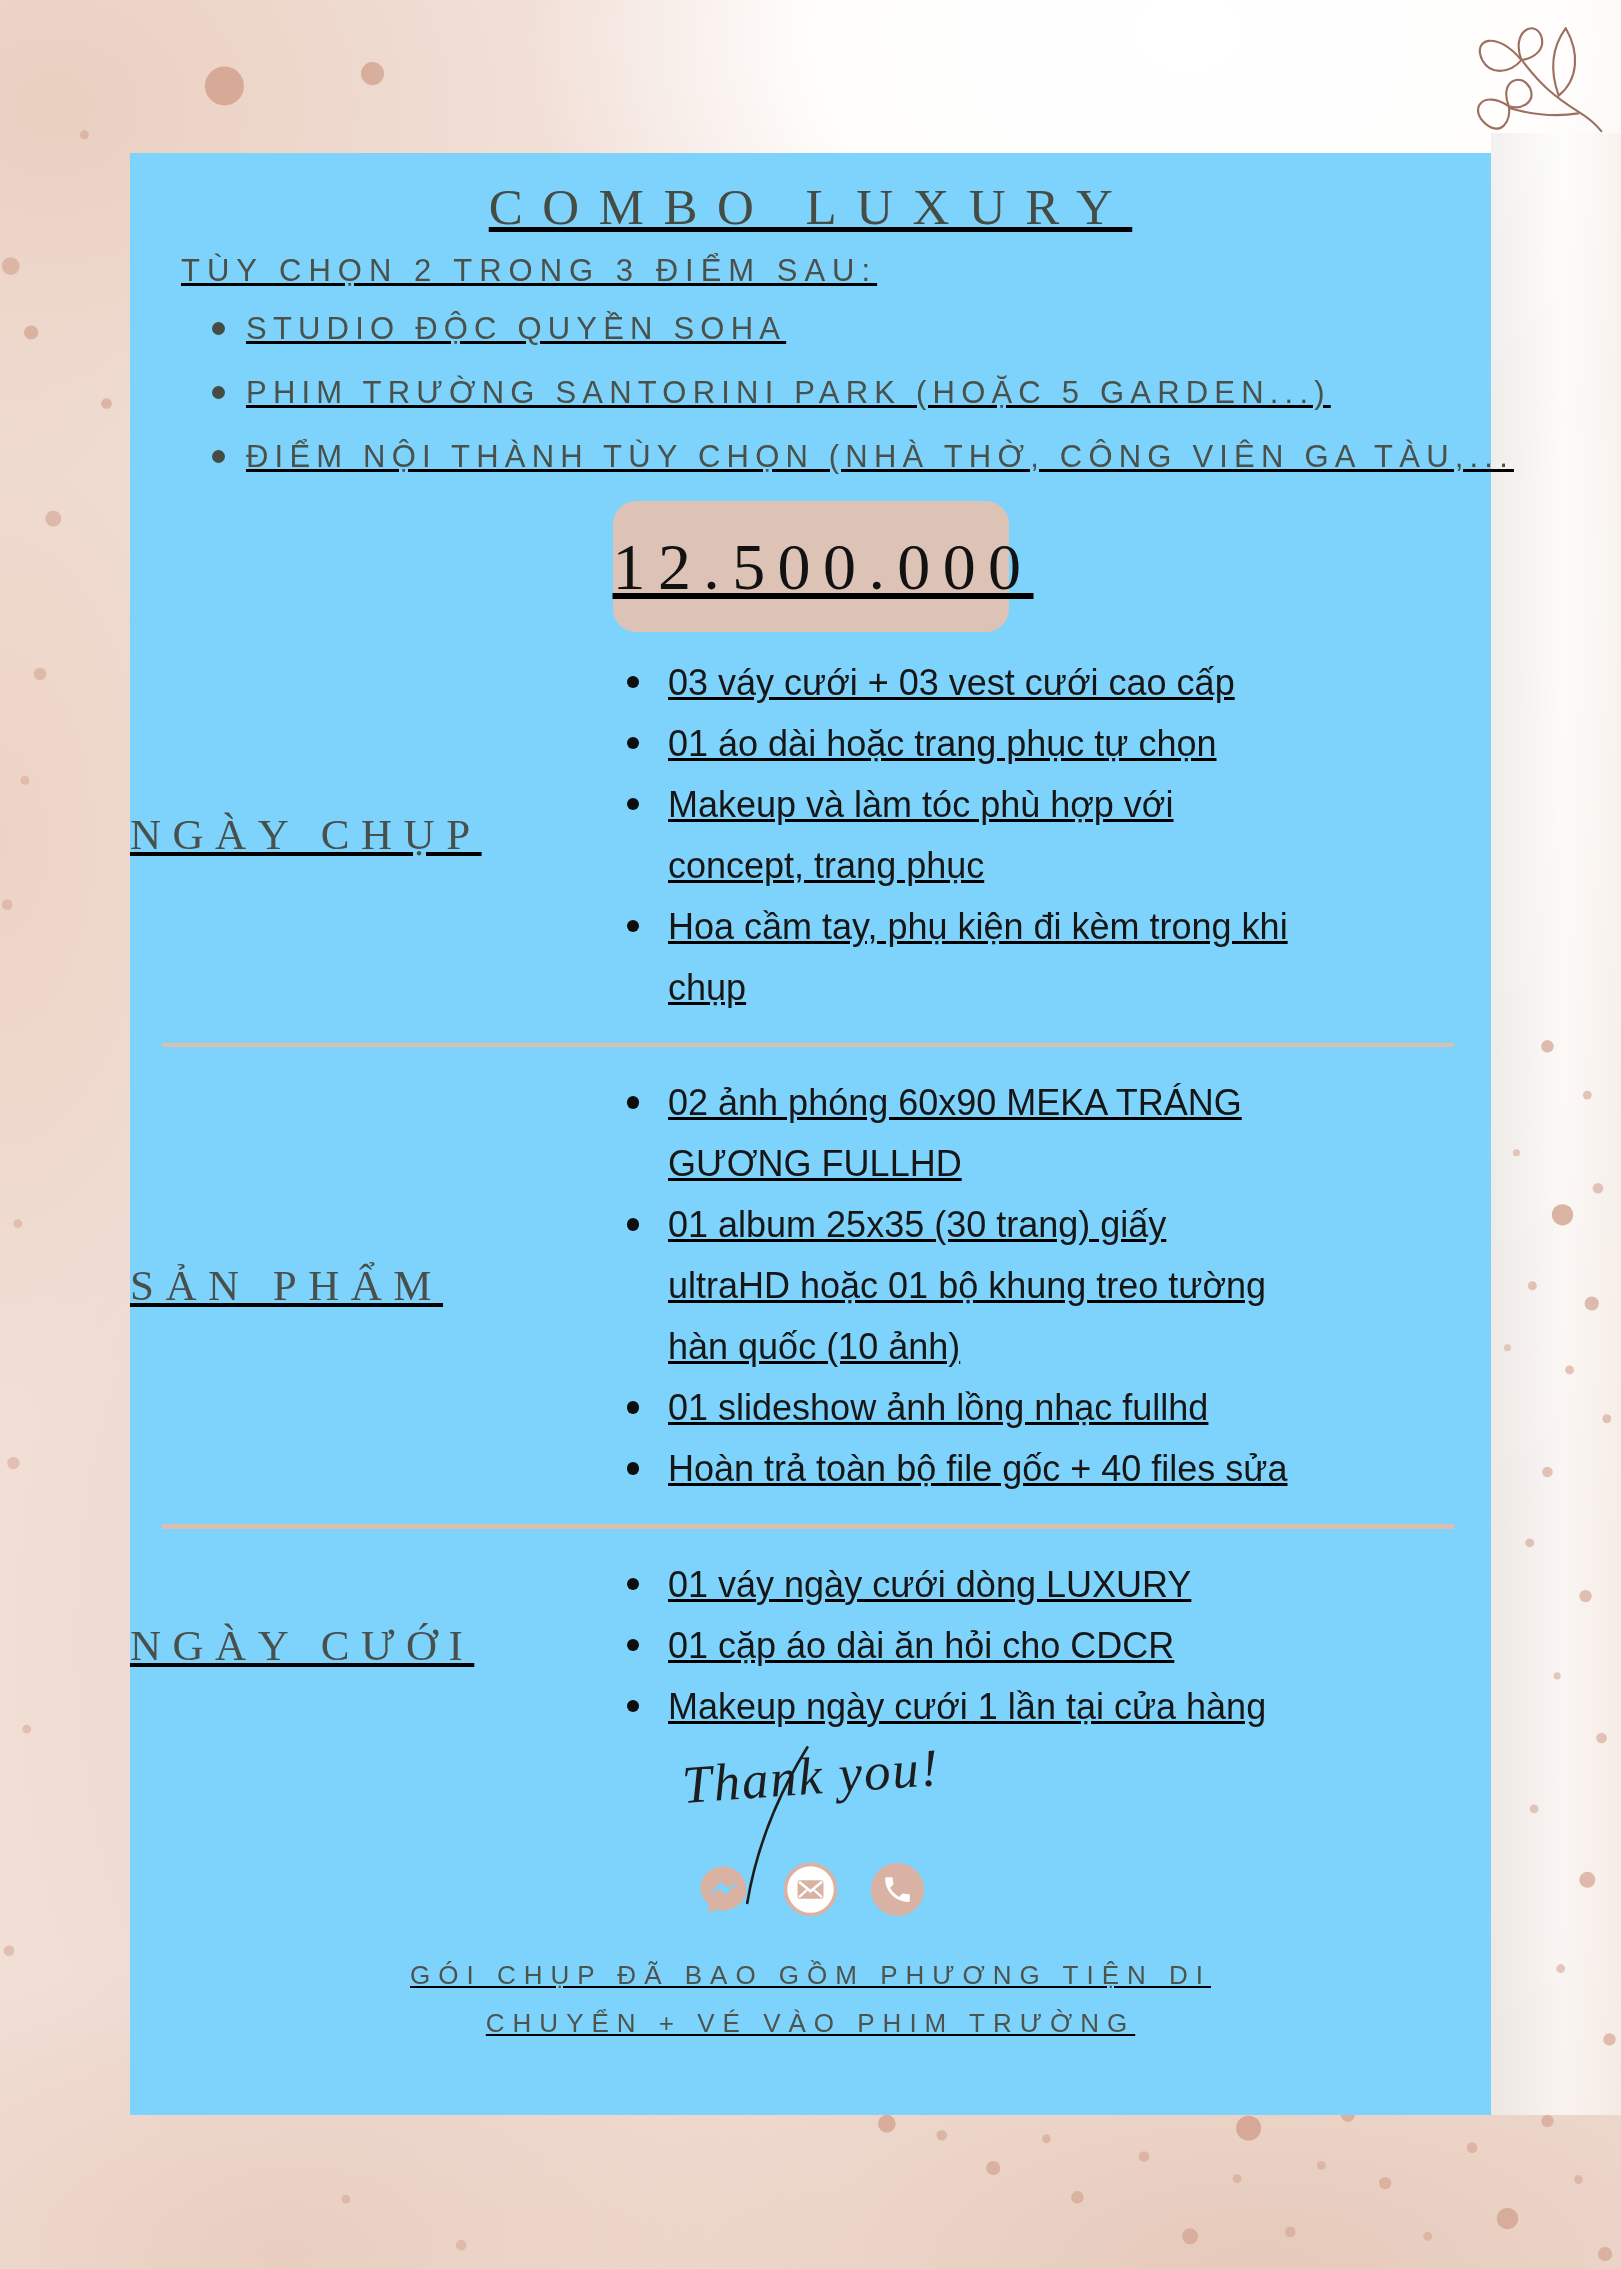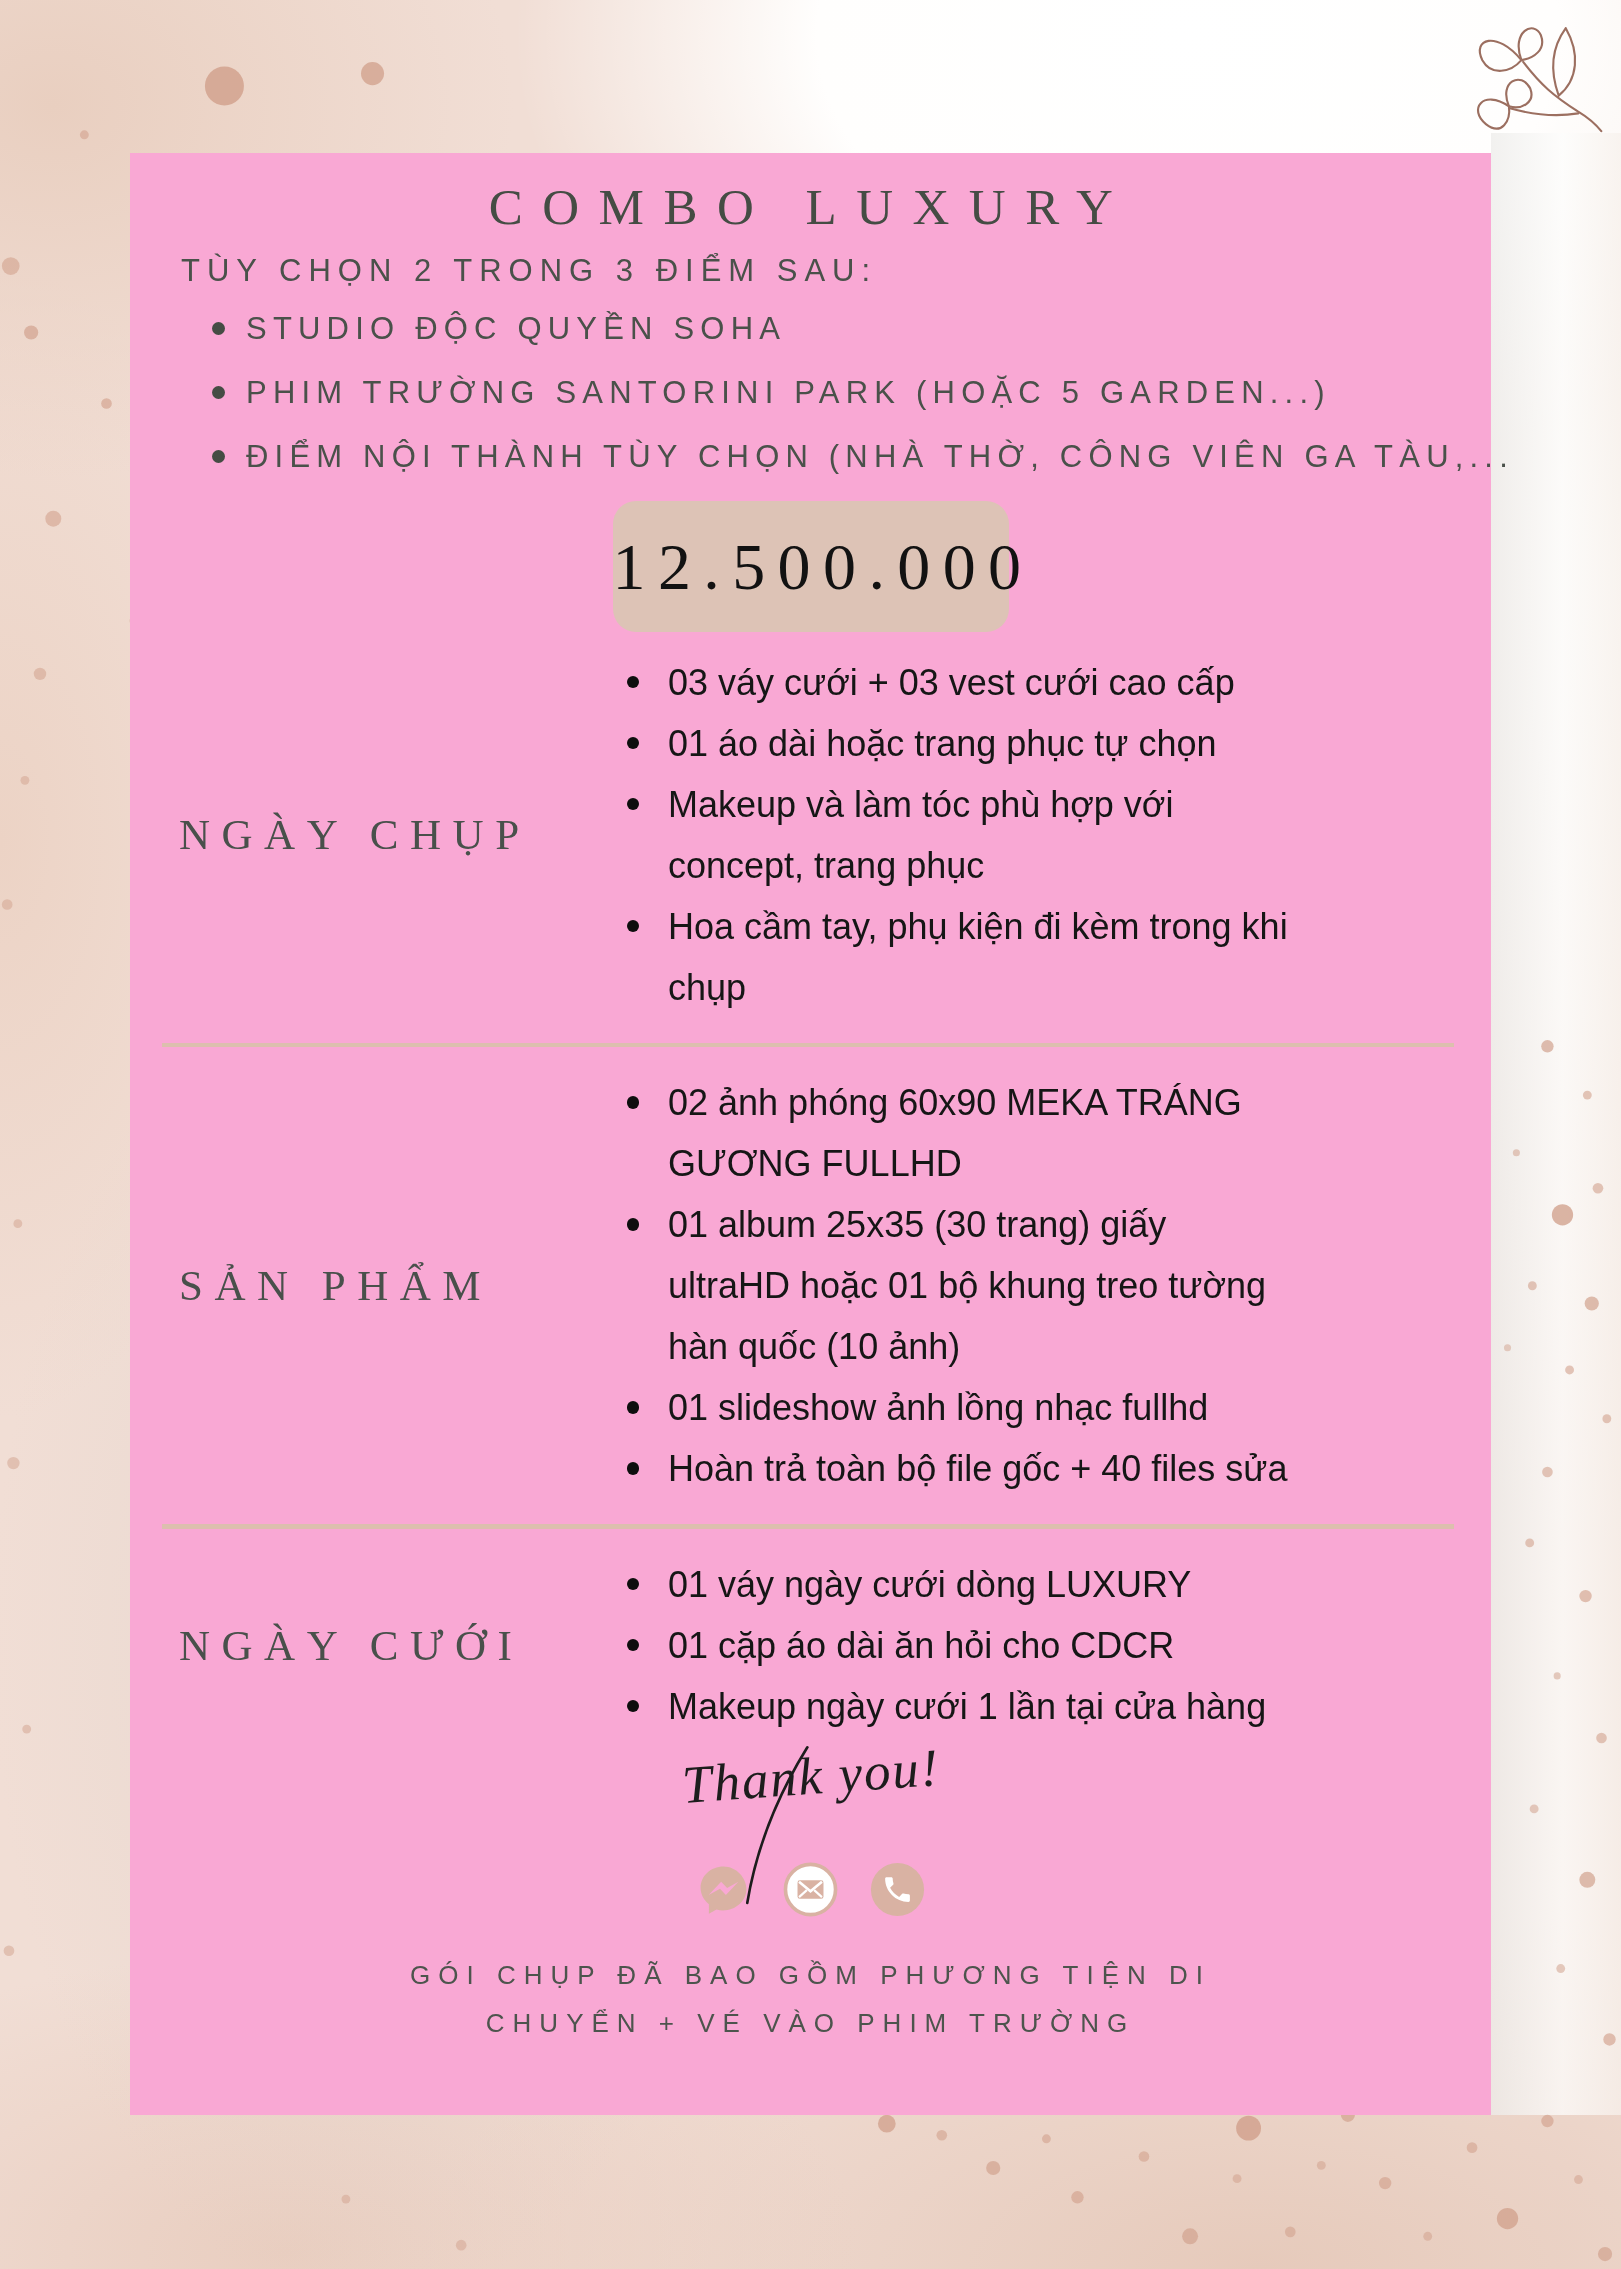--- a/index.html
+++ b/index.html
@@ -20,21 +20,21 @@
       radial-gradient(ellipse 842px 372px at 1259px 2270px, #e6cabb 0%, rgba(230,202,187,0) 100%);
   }
   .right-sheen{
     position:absolute;left:1491px;top:133px;width:130px;height:1982px;
     background:linear-gradient(90deg,#edecea 0%, #fdfdfc 55%, #f7f1ec 100%);
     opacity:.75;
   }
   .speckles{position:absolute;inset:0;}
   .card{
     position:absolute;left:130px;top:153px;width:1361px;height:1962px;
-    background:#f9a8d4;box-sizing:border-box;padding-top:25px;
+    background:#7dd3fc;box-sizing:border-box;padding-top:25px;text-decoration:underline;
   }
   .title{
     margin:0;text-align:center;
     font-family:"Liberation Serif",serif;font-weight:400;
     font-size:51px;line-height:59px;letter-spacing:19.5px;color:#454c44;
   }
   .intro-heading{
     margin:14px 0 0 51px;
     font-size:31px;line-height:39px;letter-spacing:7px;color:#4a514a;
   }
@@ -50,21 +50,20 @@
   }
   .price-badge{
     margin:12.4px auto 0;width:396px;height:131px;
     background:#ddc3b6;border-radius:23px;
     text-align:center;line-height:131px;
     font-family:"Liberation Serif",serif;font-size:66px;letter-spacing:12.4px;color:#121212;
   }
   .sections{margin-top:19.5px;}
   .section{display:grid;grid-template-columns:497px 1fr;align-items:center;}
   .section-label{
-    padding-left:49px;
     font-family:"Liberation Serif",serif;font-size:43px;letter-spacing:11.5px;color:#49504b;
   }
   .section-items{list-style:none;margin:0;padding:0 40px 0 0;}
   .section-items li{
     position:relative;padding-left:41px;
     font-size:36px;line-height:61px;color:#161616;
     white-space:pre-line;
   }
   .section-items li::before{
     content:"";position:absolute;left:0;top:24px;width:12.4px;height:12.4px;

